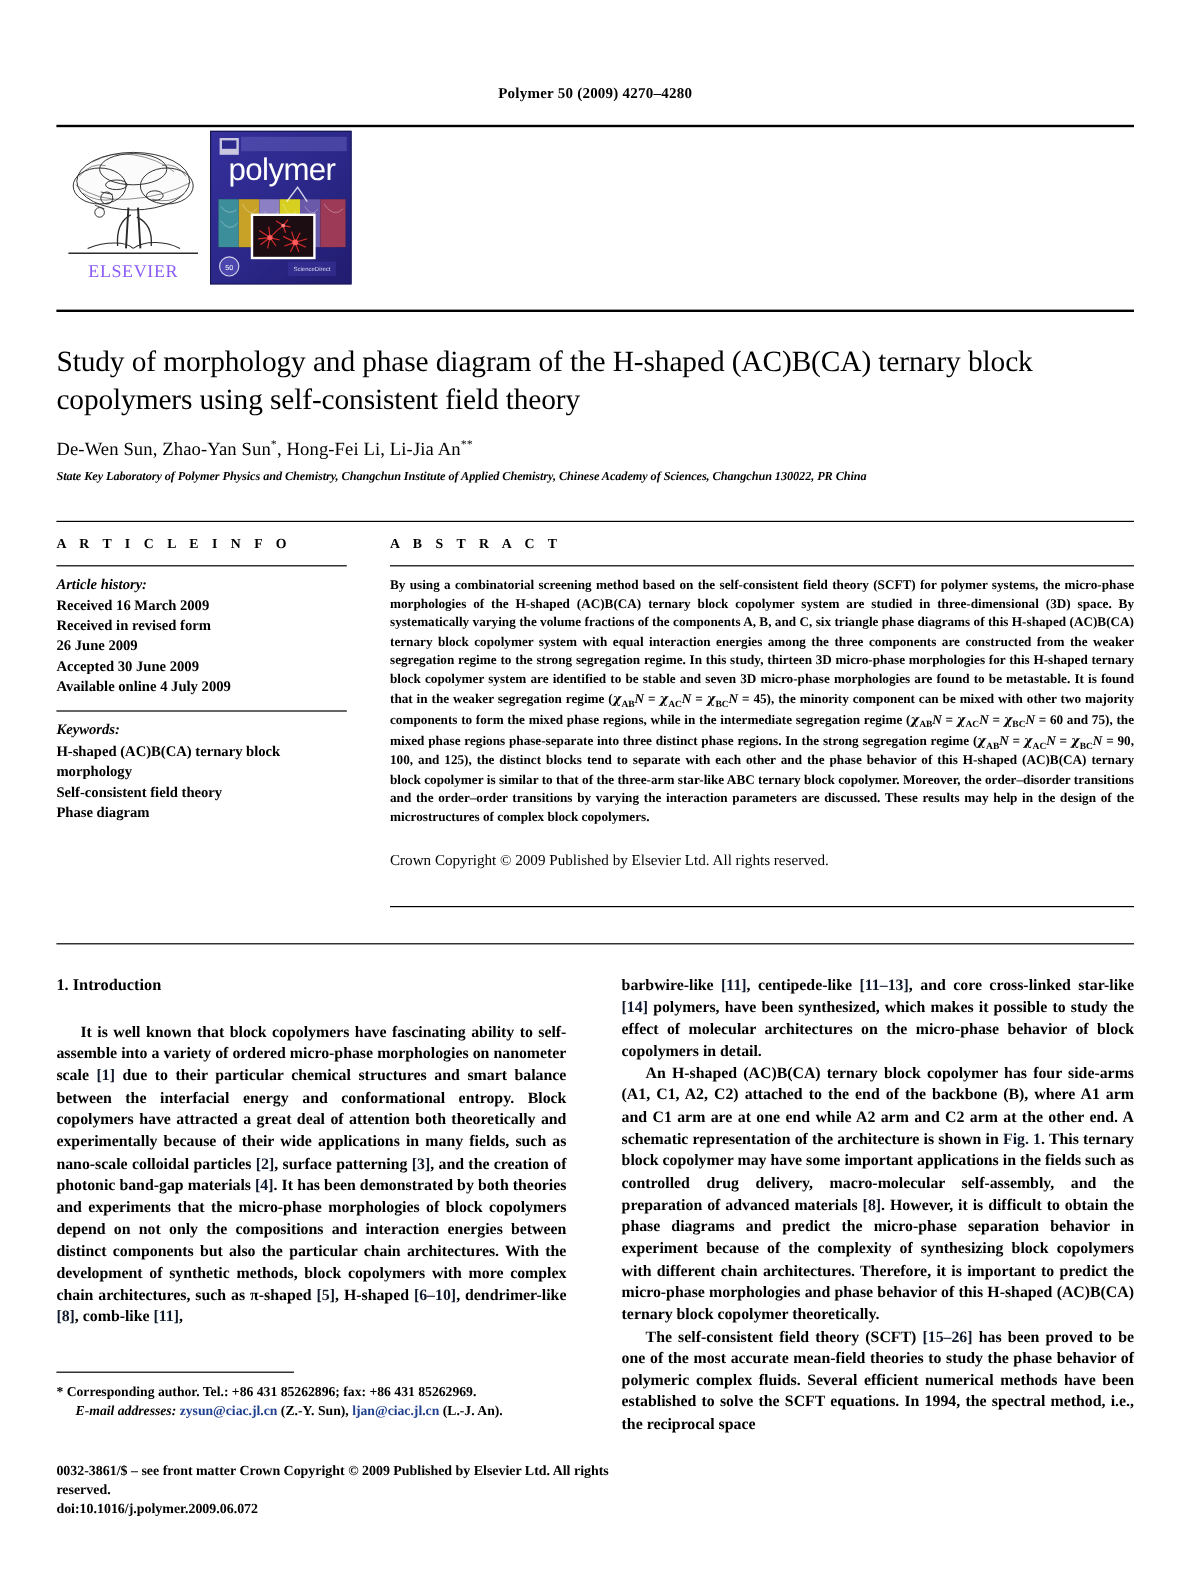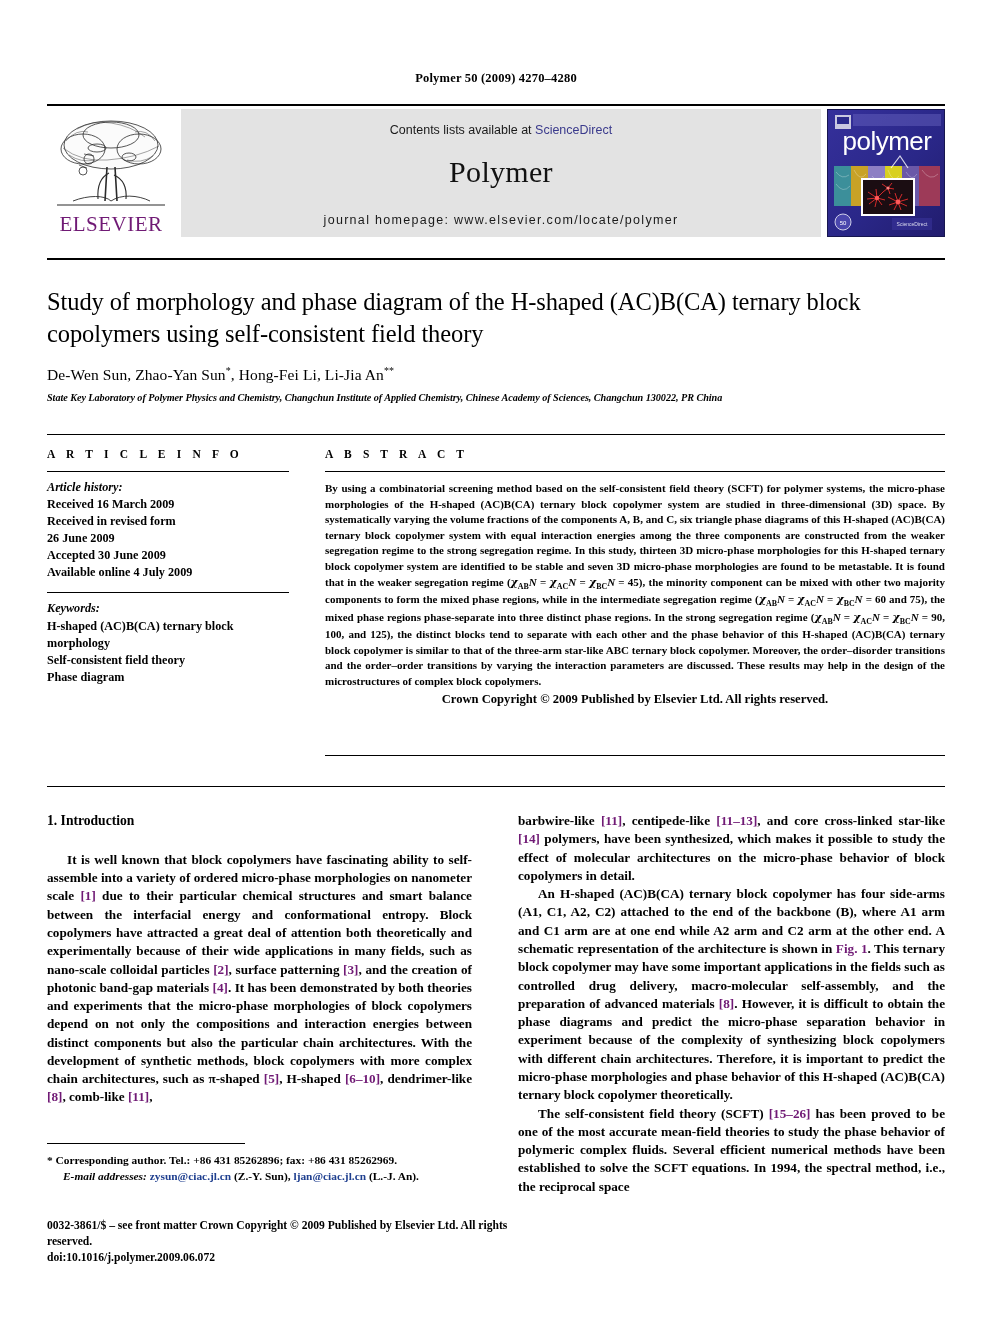--- a/index.html
+++ b/index.html
@@ -58,23 +58,23 @@
     display: flex;
     flex-direction: column;
     align-items: center;
     justify-content: flex-end;
     padding-bottom: 2px;
     box-sizing: border-box;
   }
   .tree-wrap { width: 116px; height: 98px; position: relative; }
   .elsevier-word {
     font-family: "Liberation Serif", serif;
-    font-size: 21px;
+    font-size: 15px;
     letter-spacing: .5px;
-    color: #701a75;
+    color: #8b5cf6;
     line-height: 1;
     margin-top: 1px;
   }
   .journal-band {
     flex: 1 1 auto;
     background: #e3e3e3;
     position: relative;
     margin-left: 6px;
     margin-right: 6px;
   }
@@ -197,23 +197,23 @@
     margin-bottom: 9px;
   }
   .abstract-body {
     font-size: 11px;
     line-height: 1.42;
     text-align: justify;
     font-weight: bold;
   }
   .copyright-line {
     font-size: 12.6px;
-    text-align: center;
-    font-weight: bold;
-    margin-top: 3px;
+    text-align: left;
+    font-weight: normal;
+    margin-top: 21px;
   }
   .abstract-bottom-rule {
     position: absolute;
     left: 325px; top: 755px;
     width: 620px;
     border-top: 1.2px solid #000;
   }
   .section-bottom-rule {
     position: absolute;
     left: 47px; top: 786px;
@@ -231,21 +231,21 @@
     font-weight: bold;
   }
   .body-col.left  { left: 47px;  width: 425px; }
   .body-col.right { left: 518px; width: 427px; }
   .sec-heading {
     font-size: 13.6px;
     font-weight: bold;
     margin: 0 0 20px 0;
   }
   .body-col p { margin: 0; text-indent: 20px; }
-  .ref { color: #701a75; }
+  .ref { color: #0f172a; }
 
   
   .footnote-rule {
     position: absolute;
     left: 47px; top: 1143px;
     width: 198px;
     border-top: 1px solid #000;
   }
   .footnotes {
     position: absolute;
@@ -307,27 +307,20 @@
               <path d="M13 26 q10 -12 22 -9 M82 17 q12 -3 20 9 M16 40 q12 8 26 5 M74 45 q14 4 26 -4"></path>
               <path d="M24 14 q16 -9 34 -6 q20 3 34 14"></path>
               <path d="M10 33 q18 14 44 12 q30 -2 52 -14"></path>
             </g>
             <line x1="4" y1="90" x2="112" y2="90" stroke="#2b2b2b" stroke-width="1.2"></line>
           </svg>
         </div>
         <div class="elsevier-word">ELSEVIER</div>
       </div>
 
-      <div class="journal-band">
-        <div class="contents-line">
-          <span>Contents lists available at </span><span class="sd-link">ScienceDirect</span>
-        </div>
-        <div class="journal-title">Polymer</div>
-        <div class="homepage-line">journal homepage: www.elsevier.com/locate/polymer</div>
-      </div>
 
       <div class="cover-thumb">
         <svg viewBox="0 0 118 128" width="118" height="128" preserveAspectRatio="none" aria-hidden="true">
           <defs>
             <linearGradient id="cg" x1="0" y1="0" x2="1" y2="1">
               <stop offset="0%" stop-color="#35309b"></stop>
               <stop offset="55%" stop-color="#2a2788"></stop>
               <stop offset="100%" stop-color="#211c6d"></stop>
             </linearGradient>
           </defs>

